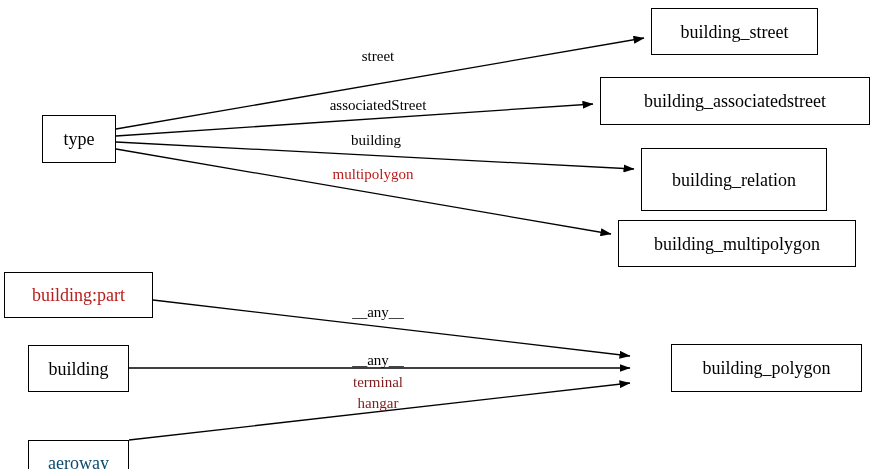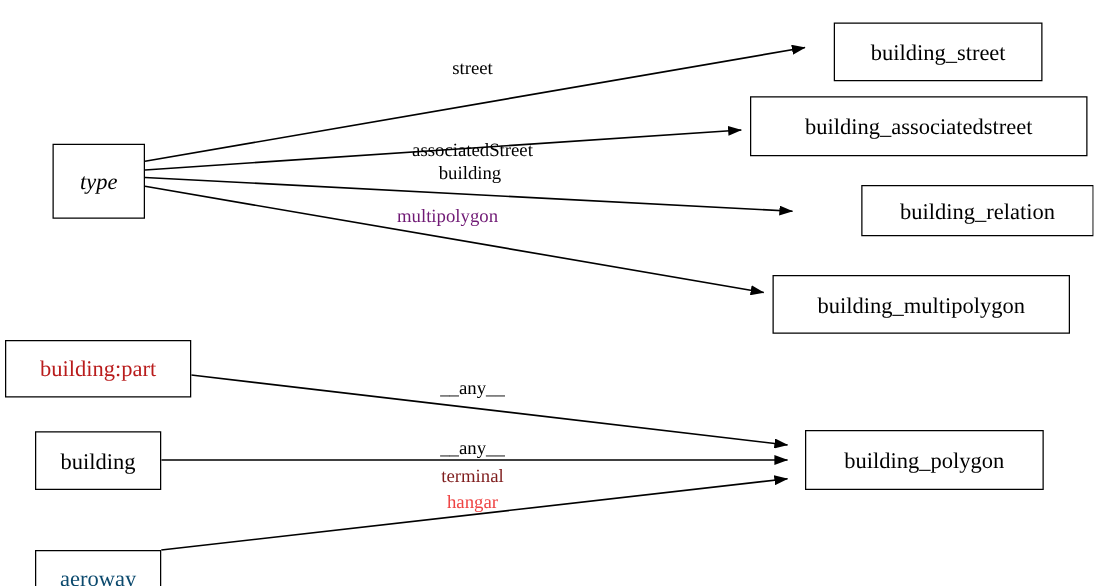--- a/index.html
+++ b/index.html
@@ -63,53 +63,53 @@
         <path d="M116,136 L593,104" stroke="#000000" stroke-width="1.3" fill="none" marker-end="url(#arrow)"></path>
         <path d="M116,142 L634,169" stroke="#000000" stroke-width="1.3" fill="none" marker-end="url(#arrow)"></path>
         <path d="M116,149 L611,234" stroke="#000000" stroke-width="1.3" fill="none" marker-end="url(#arrow)"></path>
         <path d="M153,300 L630,356" stroke="#000000" stroke-width="1.3" fill="none" marker-end="url(#arrow)"></path>
         <path d="M129,368 L630,368" stroke="#000000" stroke-width="1.3" fill="none" marker-end="url(#arrow)"></path>
         <path d="M129,440 L630,383" stroke="#000000" stroke-width="1.3" fill="none" marker-end="url(#arrow)"></path>
       </g>
   </svg>
 
   <div id="node-layer">
-      <div class="node" style="left: 42px; top: 115px; width: 74px; height: 60px; border-color: rgb(0, 0, 0); color: rgb(0, 0, 0); font-style: italic;">
+      <div class="node" style="left: 42px; top: 115px; width: 74px; height: 48px; border-color: rgb(0, 0, 0); color: rgb(0, 0, 0);">
         <span>type</span>
       </div>
-      <div class="node" style="left: 651px; top: 18px; width: 167px; height: 47px; border-color: rgb(0, 0, 0); color: rgb(0, 0, 0); margin-left: 16px;">
+      <div class="node" style="left: 651px; top: 8px; width: 167px; height: 47px; border-color: rgb(0, 0, 0); color: rgb(0, 0, 0);">
         <span>building_street</span>
       </div>
       <div class="node" style="left: 600px; top: 77px; width: 270px; height: 48px; border-color: rgb(0, 0, 0); color: rgb(0, 0, 0);">
         <span>building_associatedstreet</span>
       </div>
-      <div class="node" style="left: 641px; top: 148px; width: 186px; height: 41px; border-color: rgb(0, 0, 0); color: rgb(0, 0, 0); margin-left: 48px;">
+      <div class="node" style="left: 641px; top: 148px; width: 186px; height: 63px; border-color: rgb(0, 0, 0); color: rgb(0, 0, 0);">
         <span>building_relation</span>
       </div>
       <div class="node" style="left: 618px; top: 220px; width: 238px; height: 47px; border-color: rgb(0, 0, 0); color: rgb(0, 0, 0);">
         <span>building_multipolygon</span>
       </div>
       <div class="node" style="left: 4px; top: 272px; width: 149px; height: 46px; border-color: rgb(0, 0, 0); color: #b91c1c;">
         <span>building:part</span>
       </div>
       <div class="node" style="left: 28px; top: 345px; width: 101px; height: 47px; border-color: rgb(0, 0, 0); color: rgb(0, 0, 0);">
         <span>building</span>
       </div>
       <div class="node" style="left: 28px; top: 440px; width: 101px; height: 46px; border-color: rgb(0, 0, 0); color: #0c4a6e;">
         <span>aeroway</span>
       </div>
-      <div class="node" style="left: 644px; top: 344px; width: 191px; height: 48px; border-color: rgb(0, 0, 0); color: rgb(0, 0, 0); align-items: center;">
+      <div class="node" style="left: 671px; top: 344px; width: 191px; height: 48px; border-color: rgb(0, 0, 0); color: rgb(0, 0, 0); align-items: center;">
         <span>building_polygon</span>
       </div>
     </div>
 
   <div id="label-layer">
       <div class="edge-label" style="left: 378px; top: 56px; color: rgb(0, 0, 0);">street</div>
-      <div class="edge-label" style="left: 378px; top: 105px; color: rgb(0, 0, 0); margin-top: 16px;">associatedStreet</div>
+      <div class="edge-label" style="left: 378px; top: 105px; color: rgb(0, 0, 0);">associatedStreet</div>
       <div class="edge-label" style="left: 376px; top: 140px; color: rgb(0, 0, 0);">building</div>
-      <div class="edge-label" style="left: 358px; top: 174px; color: #701a75;">multipolygon</div>
+      <div class="edge-label" style="left: 373px; top: 174px; color: #b91c1c;">multipolygon</div>
       <div class="edge-label" style="left: 378px; top: 312px; color: rgb(0, 0, 0);">__any__</div>
       <div class="edge-label" style="left: 378px; top: 360px; color: rgb(0, 0, 0);">__any__</div>
       <div class="edge-label" style="left: 378px; top: 382px; color: #7f1d1d;">terminal</div>
-      <div class="edge-label" style="left: 378px; top: 403px; color: #ef4444;">hangar</div>
+      <div class="edge-label" style="left: 378px; top: 403px; color: #7f1d1d;">hangar</div>
     </div>
 
 </div>
 
 </body></html>

